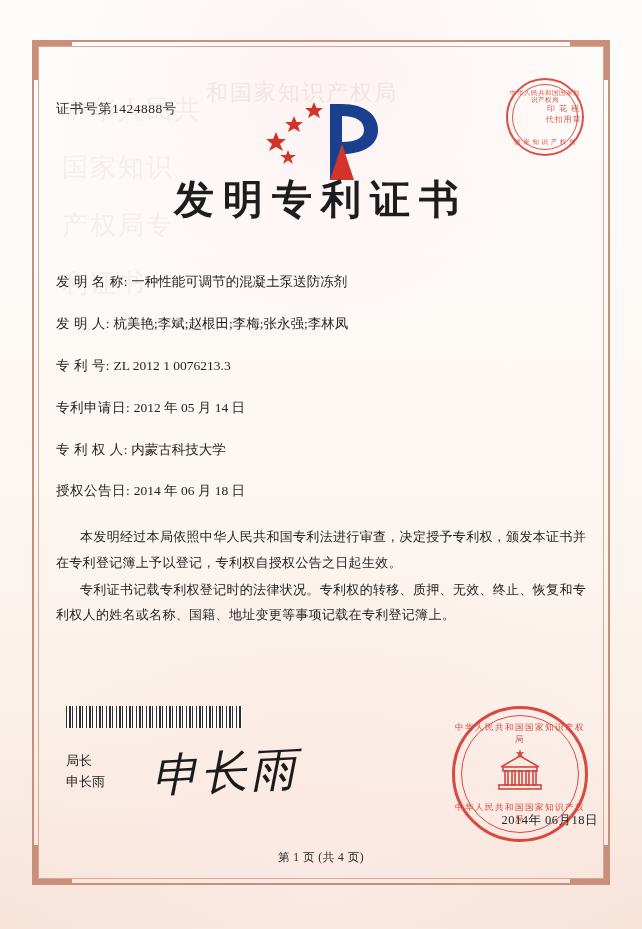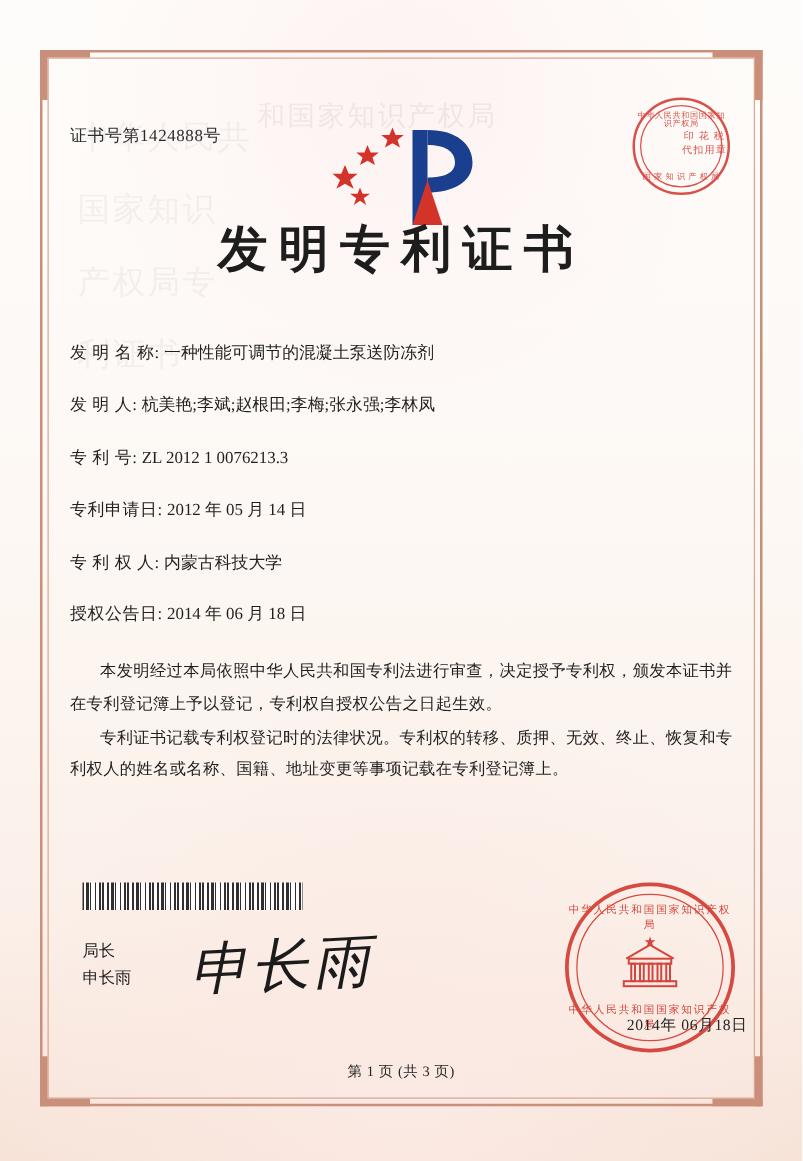--- a/index.html
+++ b/index.html
@@ -369,14 +369,14 @@
         </g>
         <g fill="#cf2f26">
           <polygon points="29,2 30,5.2 33.4,5.2 30.7,7.3 31.7,10.5 29,8.5 26.3,10.5 27.3,7.3 24.6,5.2 28,5.2"></polygon>
         </g>
       </svg>
     </div>
     <div class="arc arc-d">中华人民共和国国家知识产权局</div>
   </div>
   <div class="seal-date">2014年 06月18日</div>
 
-  <div class="footer">第 1 页 (共 3 页)</div>
+  <div class="footer">第 1 页 (共 4 页)</div>
 </div>
 
 </body></html>

